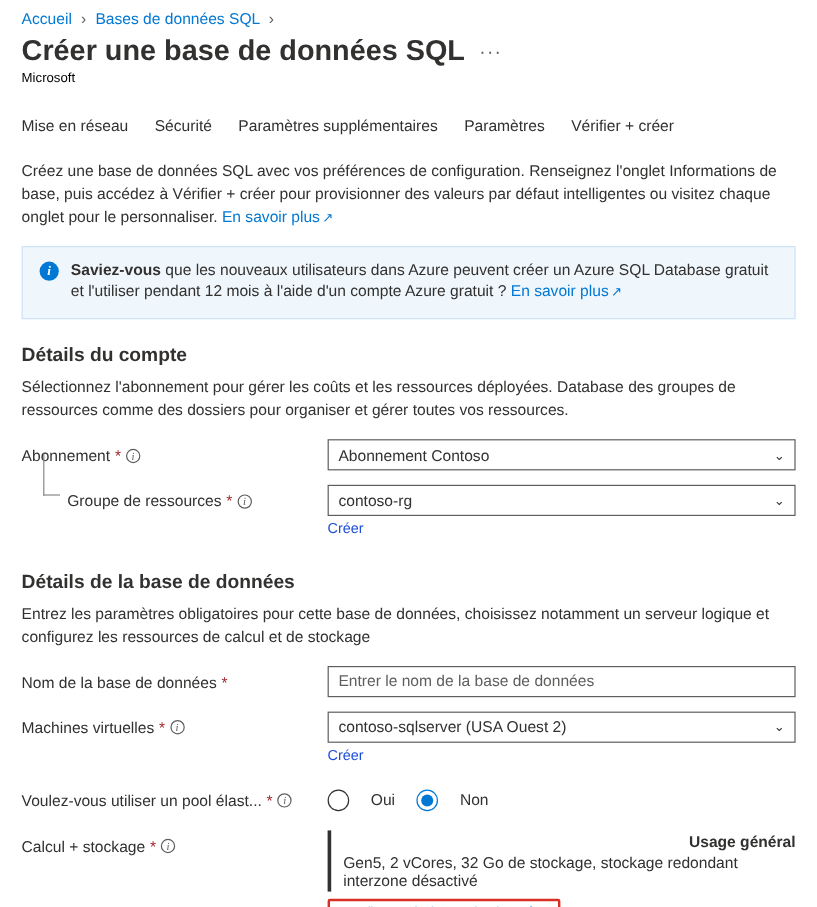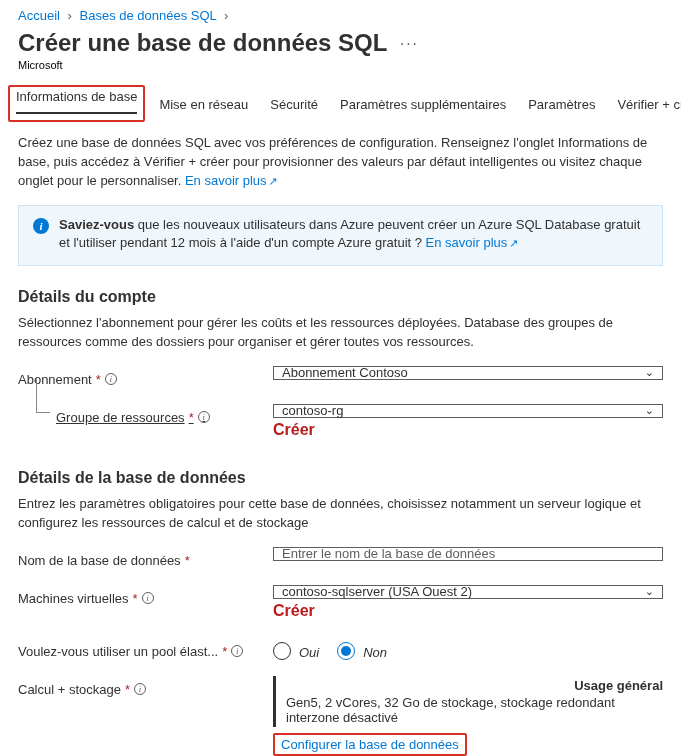--- a/index.html
+++ b/index.html
@@ -26,36 +26,36 @@
   .intro { font-size: 13px; line-height: 1.45; margin-bottom: 14px; }
   .link { color:#0078d4; text-decoration:none; cursor:pointer; }
   .ext-icon { font-size: 11px; margin-left:2px; }
   .infobox { background:#eff6fc; border:1px solid #cde3f6; padding:10px 14px 12px 14px; display:flex; gap:10px; margin-bottom:22px; font-size:13px; }
   .info-icon { width:16px; height:16px; border-radius:50%; background:#0078d4; color:#fff; font-weight:700; font-size:11px; display:flex; align-items:center; justify-content:center; flex-shrink:0; margin-top:2px; font-family: Georgia, serif; font-style: italic;}
   .infobox .body { line-height:1.45; }
   h2.section { font-size:16px; font-weight:600; margin: 6px 0 8px 0; }
   .section-desc { font-size:13px; line-height:1.45; margin-bottom:14px; }
   .form-row { display:flex; align-items:flex-start; margin-bottom:8px; min-height:30px; }
   .form-row .label { width:255px; flex-shrink:0; padding-top:6px; font-size:13px; display:flex; align-items:center; gap:4px; }
-  .form-row .label.indent { padding-left:38px; position:relative;text-decoration:underline; }
+  .form-row .label.indent { padding-left:38px; position:relative; }
   .indent-line { position:absolute; left:18px; top:-26px; bottom:12px; width:14px; border-left:1px solid #888; border-bottom:1px solid #888; }
   .req { color:#a4262c; }
   .help-icon { width:12px; height:12px; border:1px solid #605e5c; border-radius:50%; display:inline-flex; align-items:center; justify-content:center; font-size:9px; color:#605e5c; cursor:default; font-family: Georgia, serif; font-style: italic;}
   .form-row .control { flex:1; }
   .select, .textinput {
-    width:100%; height:14px; border:1px solid #605e5c; padding:0 8px;
+    width:100%; height:26px; border:1px solid #605e5c; padding:0 8px;
     font-size:13px; font-family:inherit; background:#fff;
     display:flex; align-items:center; justify-content:space-between; cursor:pointer;
   }
   .textinput { cursor:text; }
   .textinput::placeholder { color:#605e5c; }
   .chev { font-size:11px; color:#323130; }
-  .sublink { color:#b91c1c; font-size:16px; margin-top:3px; display:inline-block; cursor:pointer;font-weight:bold; }
+  .sublink { color:#1d4ed8; font-size:12px; margin-top:3px; display:inline-block; cursor:pointer; }
   .radio-row { display:flex; gap:18px; align-items:center; padding-top:4px;}
-  .radio { display:flex; align-items:flex-end; gap:8px; cursor:pointer;font-style:italic; }
+  .radio { display:flex; align-items:center; gap:18px; cursor:pointer; }
   .radio-circle { width:18px; height:18px; border:1px solid #323130; border-radius:50%; display:flex; align-items:center; justify-content:center; }
   .radio-circle.sel { border:1px solid #0078d4; }
   .radio-dot { width:10px; height:10px; border-radius:50%; background:#0078d4; }
   .compute-block { border-left:3px solid #323130; padding:2px 0 2px 10px; margin-bottom:4px;}
   .compute-title { font-weight:600; font-size:13px;text-align:right; }
   .compute-detail { font-size:13px; margin-top:2px; }
   .config-link-wrap { border:2px solid #d93025; border-radius:2px; padding:2px 6px; display:inline-block; margin-top:2px;}
   .spacer { height:16px; }
   input.textinput { outline:none; }
 </style>
@@ -69,23 +69,20 @@
   <span class="sep">›</span>
 </div>
 
 <div class="title-row">
   <h1>Créer une base de données SQL</h1>
   <span class="more">···</span>
 </div>
 <div class="subtitle">Microsoft</div>
 
 <div class="tabs">
-  <span class="tab-highlight">
-    <span class="tab active">Informations de base</span>
-  </span>
   <span class="tab">Mise en réseau</span>
   <span class="tab">Sécurité</span>
   <span class="tab">Paramètres supplémentaires</span>
   <span class="tab">Paramètres</span>
   <span class="tab">Vérifier + créer</span>
 </div>
 
 <div class="intro">
   <span>Créez une base de données SQL avec vos préférences de configuration. Renseignez l'onglet Informations de base, puis accédez à Vérifier + créer pour provisionner des valeurs par défaut intelligentes ou visitez chaque onglet pour le personnaliser. </span>
   <a class="link"><span>En savoir plus</span><span class="ext-icon">↗</span></a>

